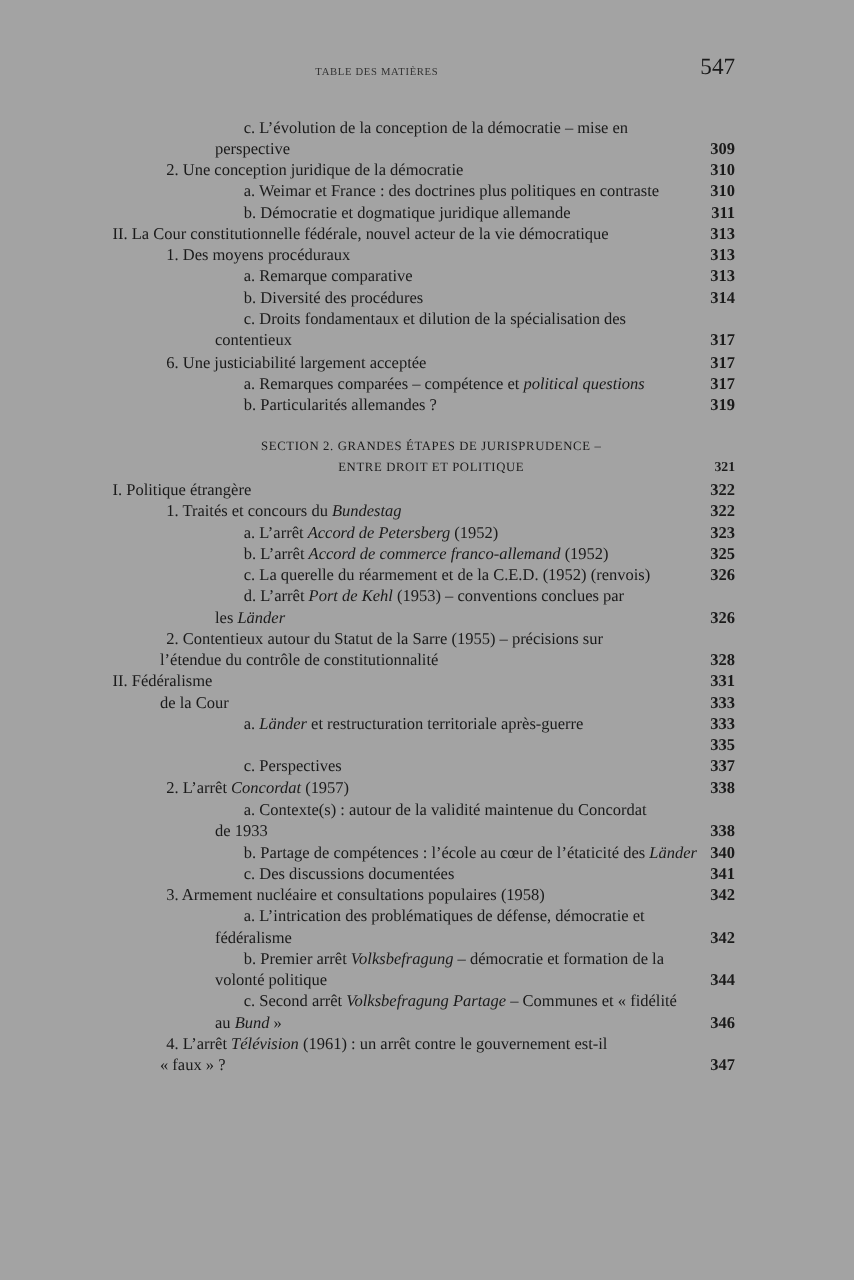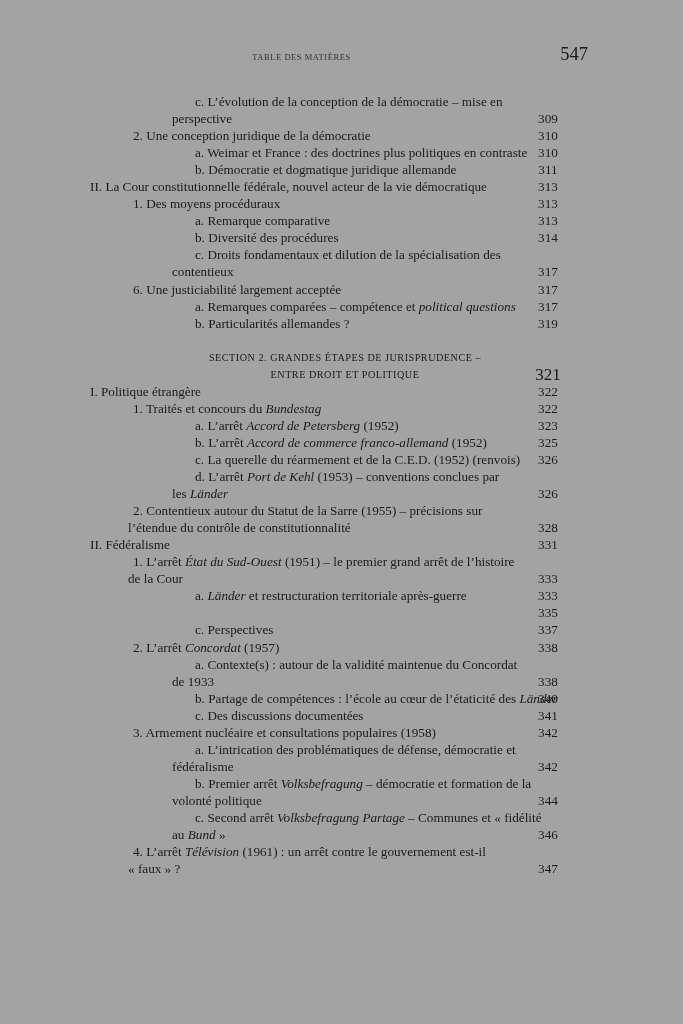--- a/index.html
+++ b/index.html
@@ -70,21 +70,22 @@
 
   .txt {
     position: absolute;
     top: 0;
   }
   .folio {
     position: absolute;
     top: 0;
     left: 508px;
     width: 80px;
-    text-align: center;
+    text-align: right;
+    font-weight: bold;
   }
 
   
   .lv1      { left: 90px; text-align: center; }
   .lv2      { left: 133px; }
   .lv2-cont { left: 128px; font-family: Liberation Serif, serif; }
   .lv3      { left: 175px; margin-left: 20px; }
   .lv3-cont { left: 172px; }
 
   
@@ -98,21 +99,21 @@
     white-space: nowrap;
   }
   .sechead .ctr {
     position: absolute;
     left: 0;
     width: 686px;
     text-align: center;
     transform: translateX(2px);
   }
   .sechead .folio {
-    font-size: 17px;
+    font-size: 11px;
     letter-spacing: 0;
     text-transform: none;
   }
 
   i, .it { font-style: italic; }
 </style>
 </head>
 <body>
 
 <div class="page">
@@ -217,23 +218,20 @@
       </div>
       <div class="row">
         <span class="txt lv2-cont">l’étendue du contrôle de constitutionnalité</span>
         <span class="folio">328</span>
       </div>
       <div class="row">
         <span class="txt lv1">II. Fédéralisme</span>
         <span class="folio">331</span>
       </div>
       <div class="row">
-        <span class="txt lv2">1. L’arrêt <i>État du Sud-Ouest</i> (1951) – le premier grand arrêt de l’histoire</span>
-      </div>
-      <div class="row">
         <span class="txt lv2-cont">de la Cour</span>
         <span class="folio">333</span>
       </div>
       <div class="row">
         <span class="txt lv3">a. <i>Länder</i> et restructuration territoriale après-guerre</span>
         <span class="folio">333</span>
       </div>
       <div class="row">
         <span class="folio">335</span>
       </div>

